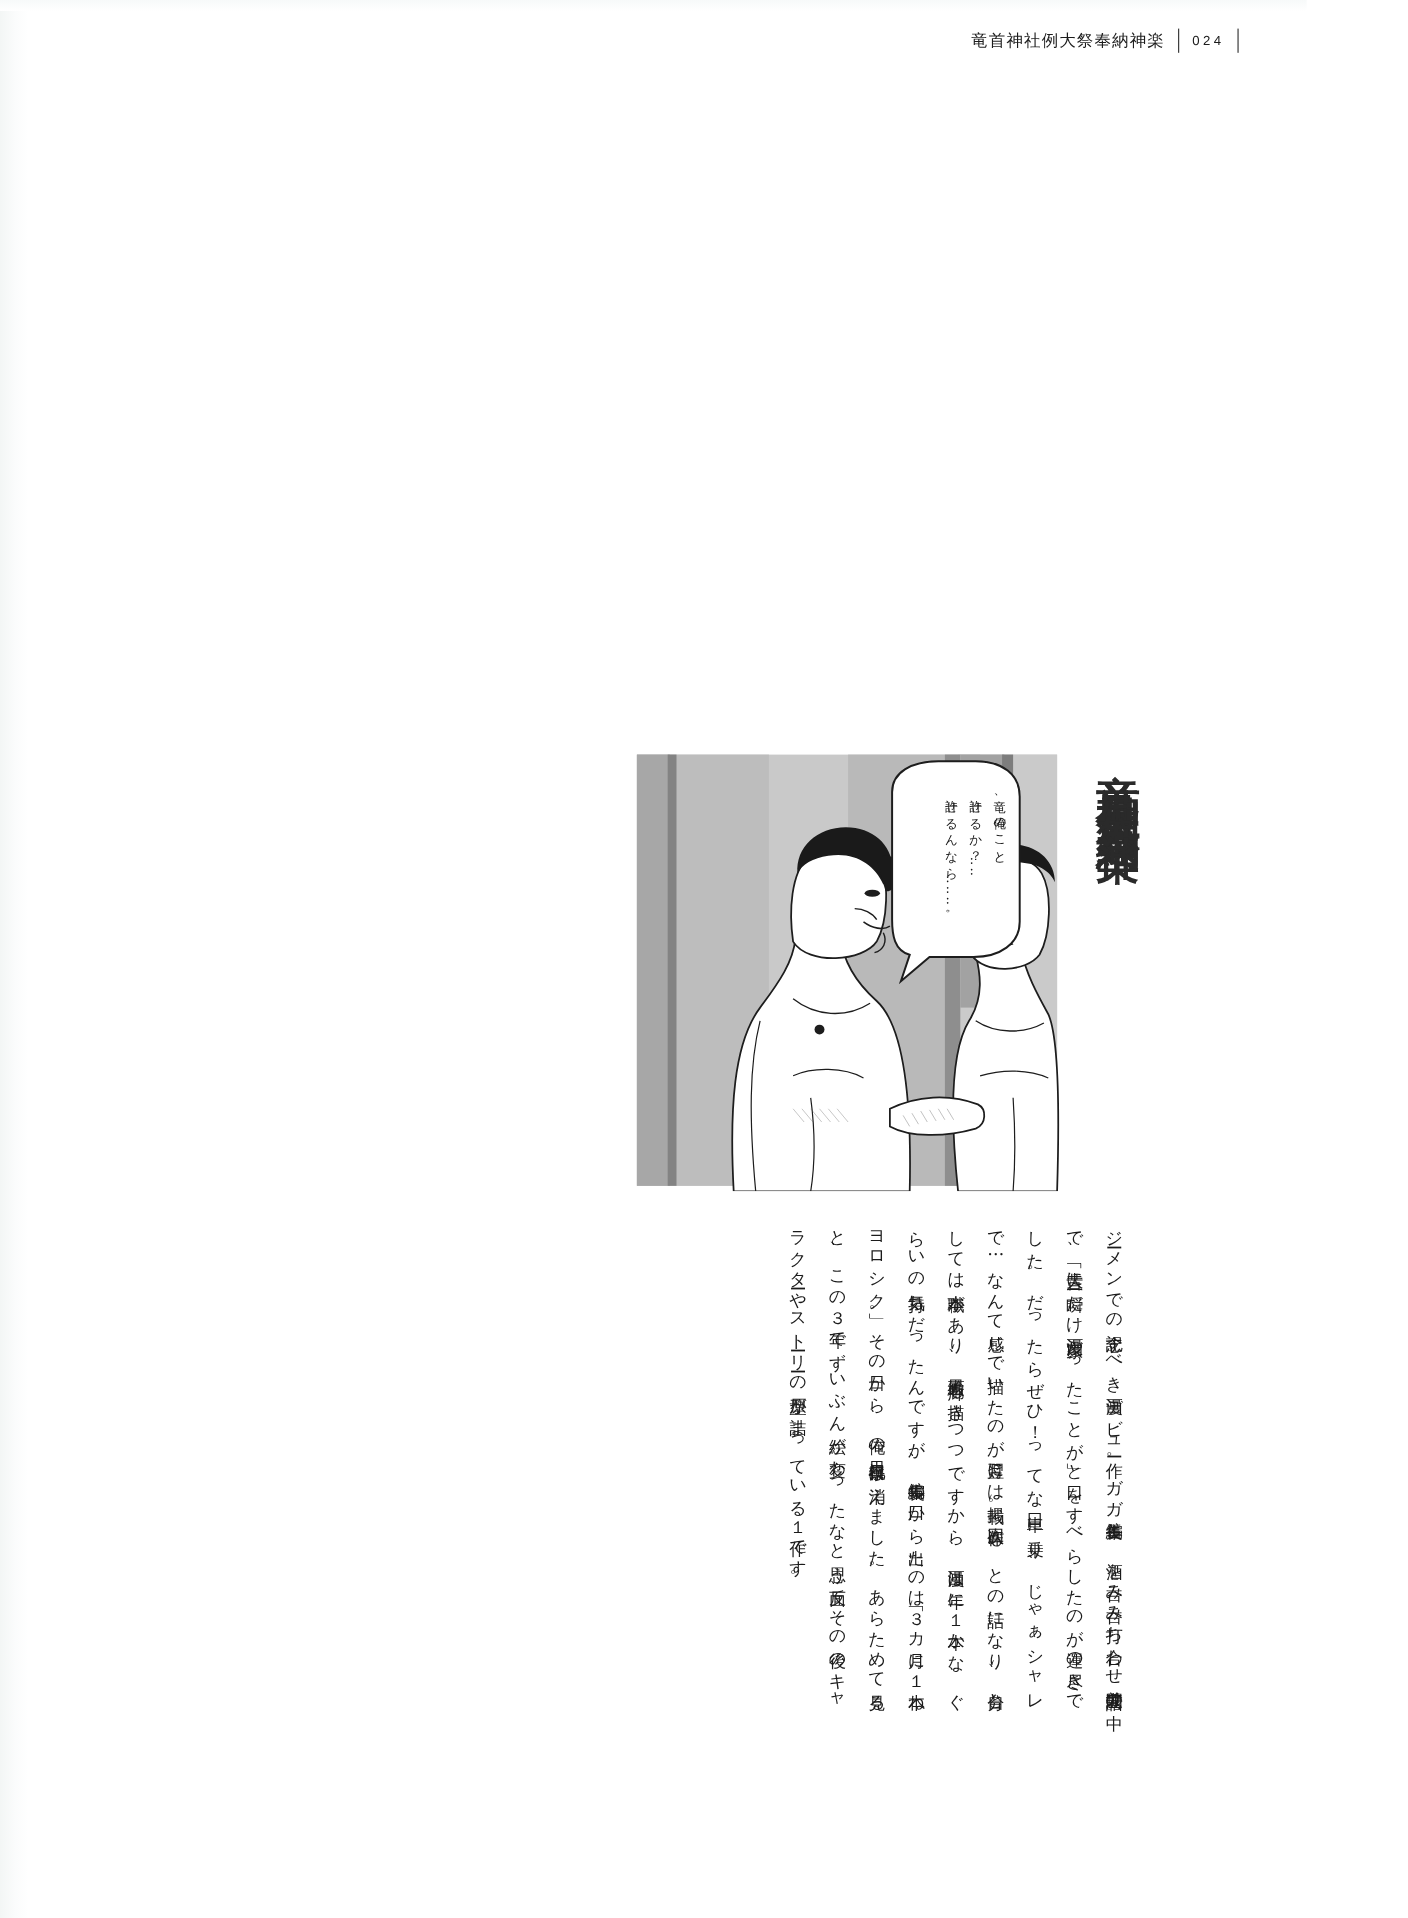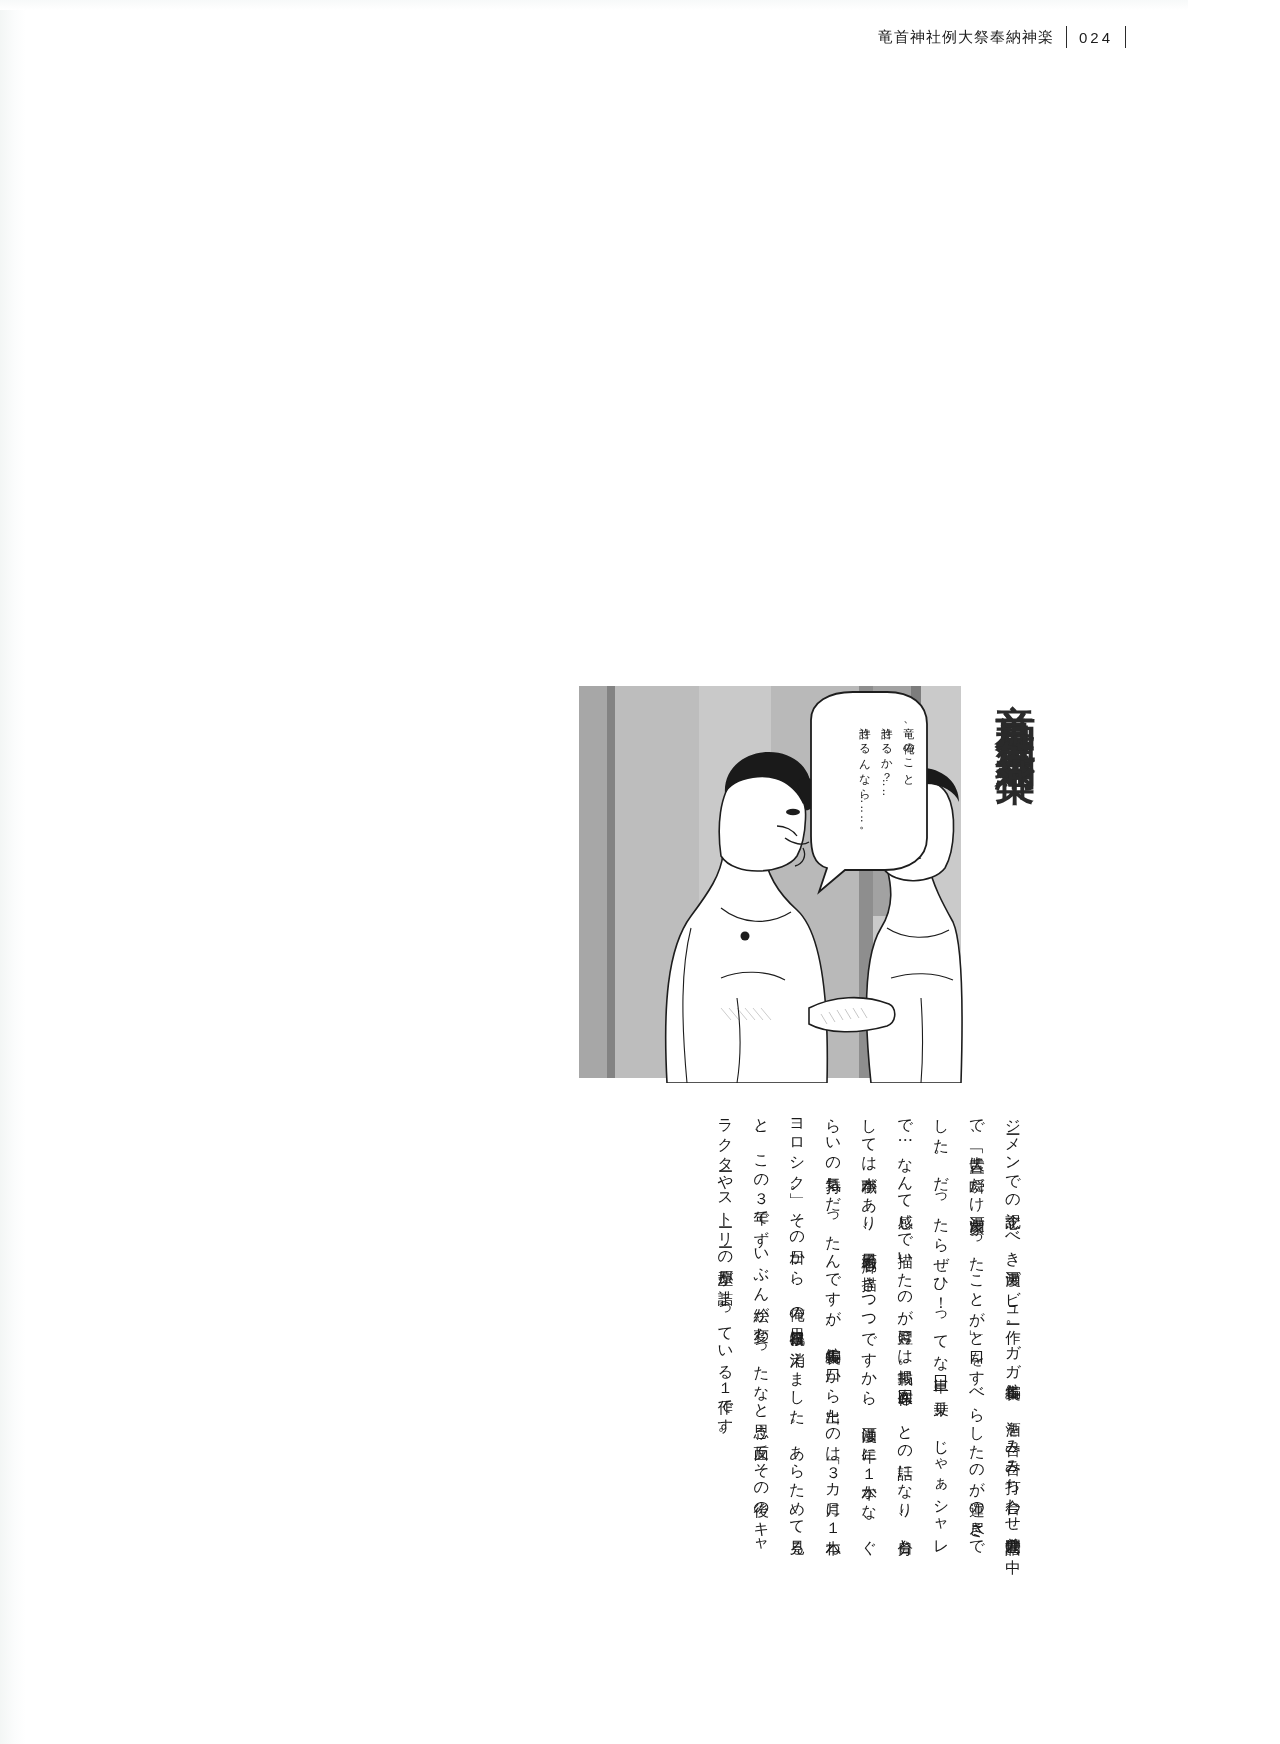--- a/index.html
+++ b/index.html
@@ -46,21 +46,21 @@
     letter-spacing: 1px;
     color: #1c1c1c;
     white-space: nowrap;
   }
   .header-rule {
     width: 1px;
     height: 22px;
     background: #2b2b2b;
   }
   .header-folio {
-    font-size: 15px;
+    font-size: 12px;
     letter-spacing: 3px;
     color: #1c1c1c;
   }
   .header-rule-right {
     width: 1px;
     height: 22px;
     background: #2b2b2b;
   }
 
   

